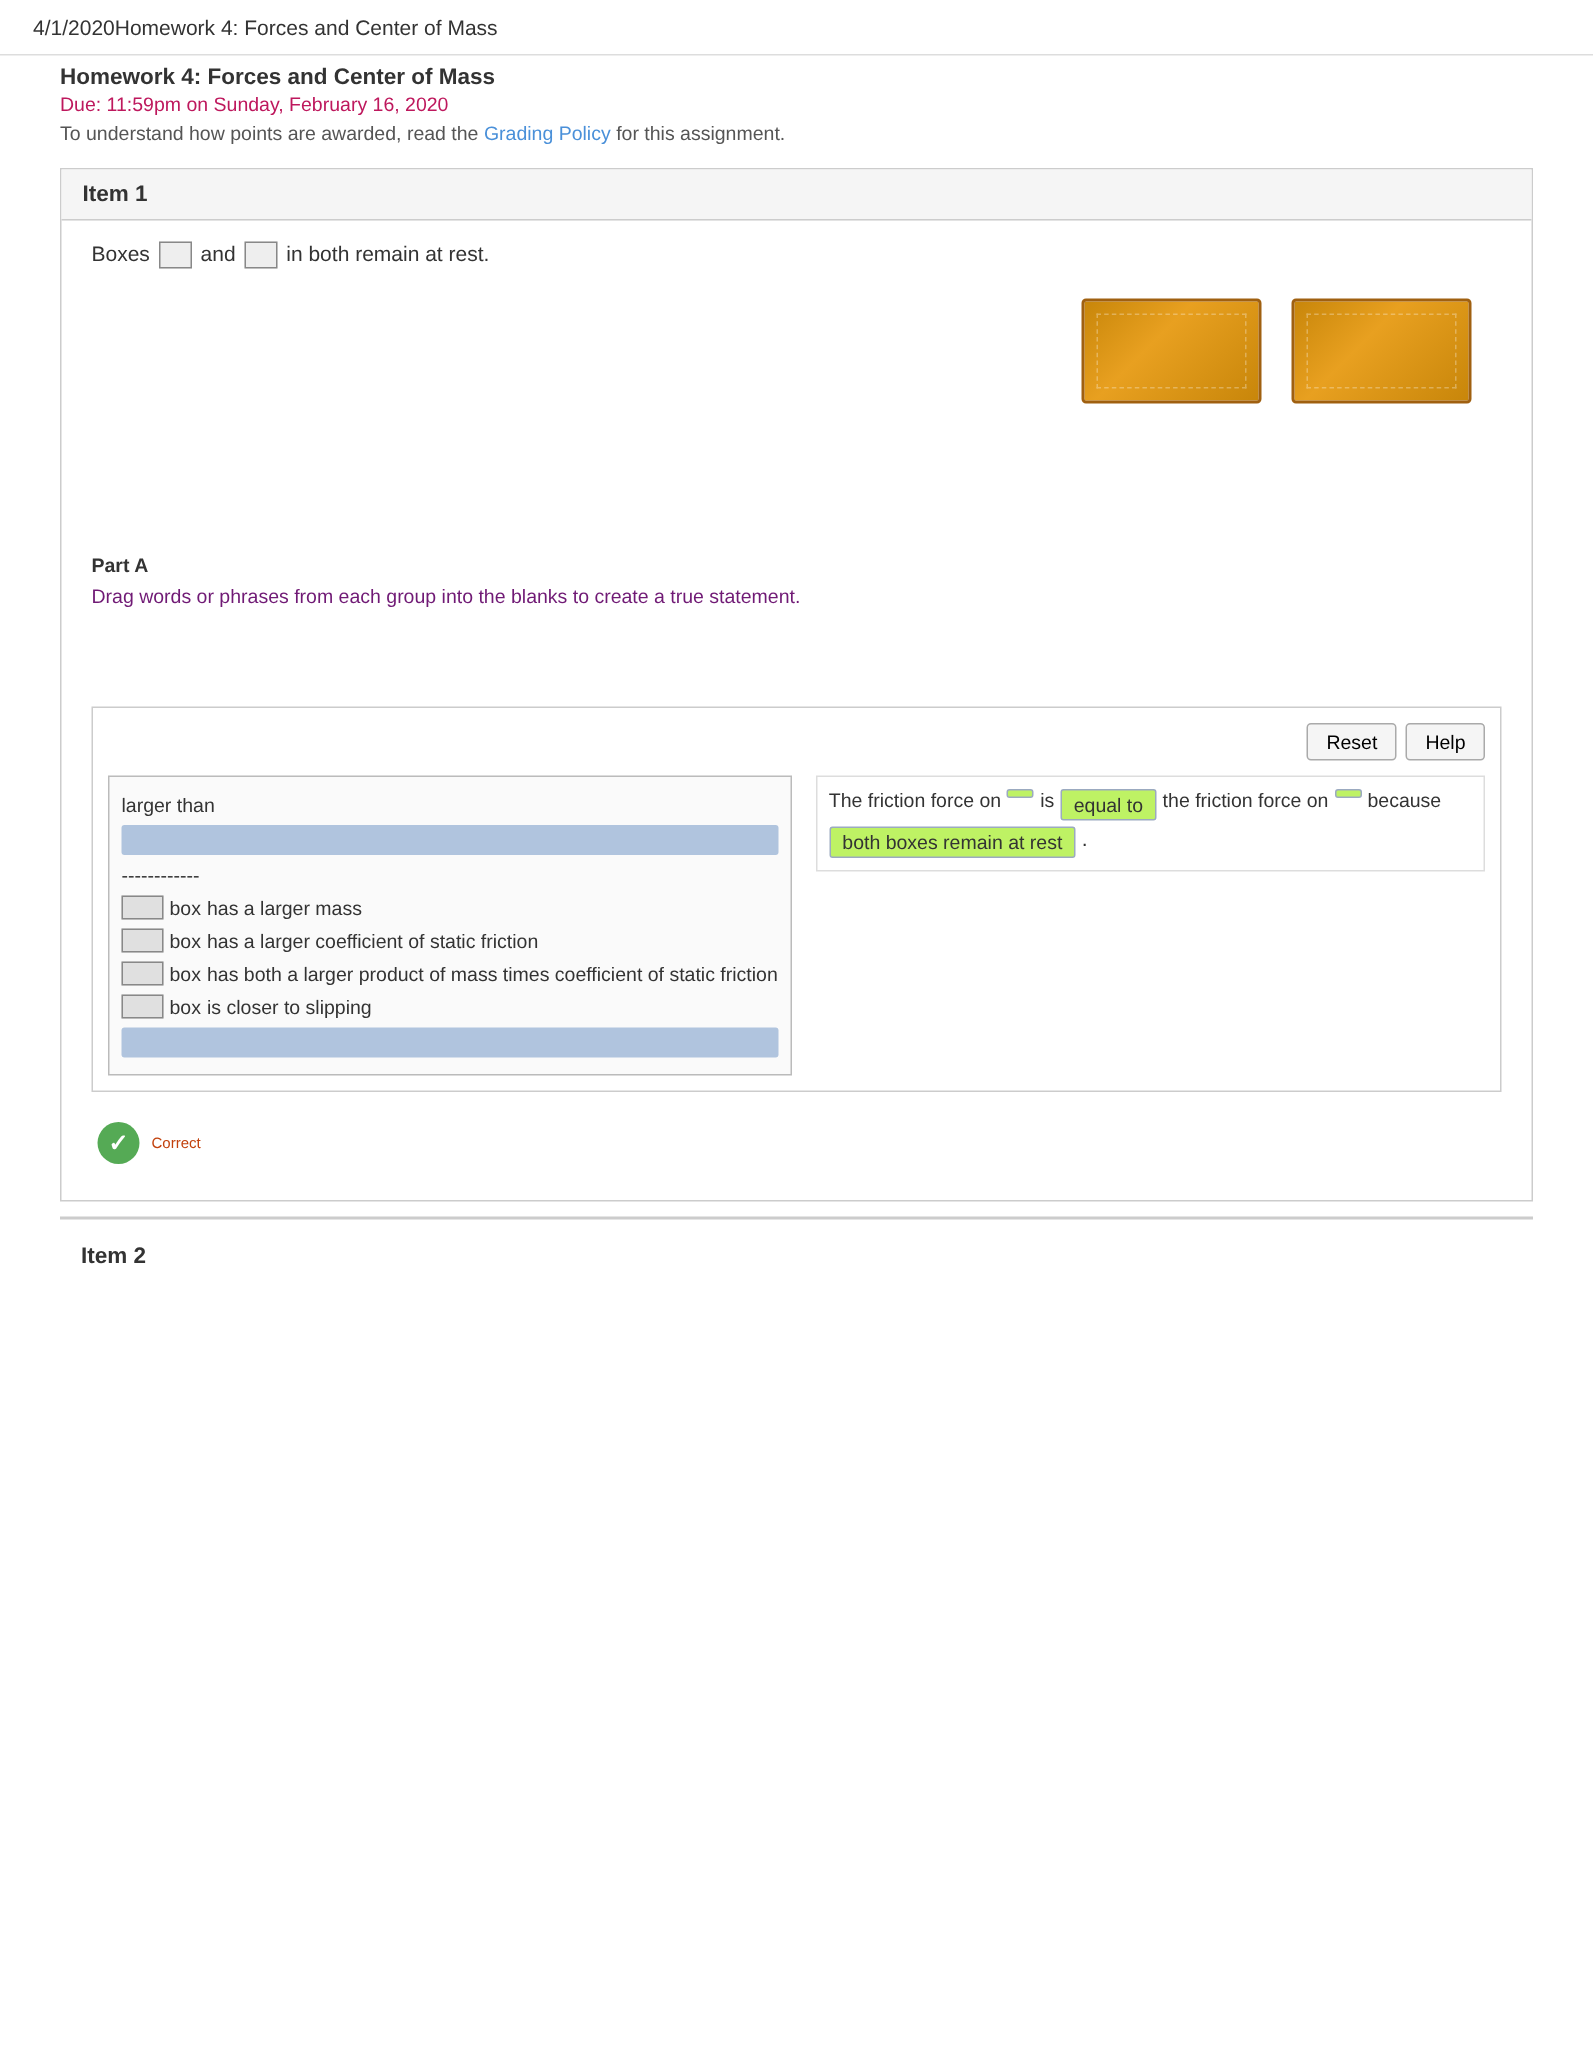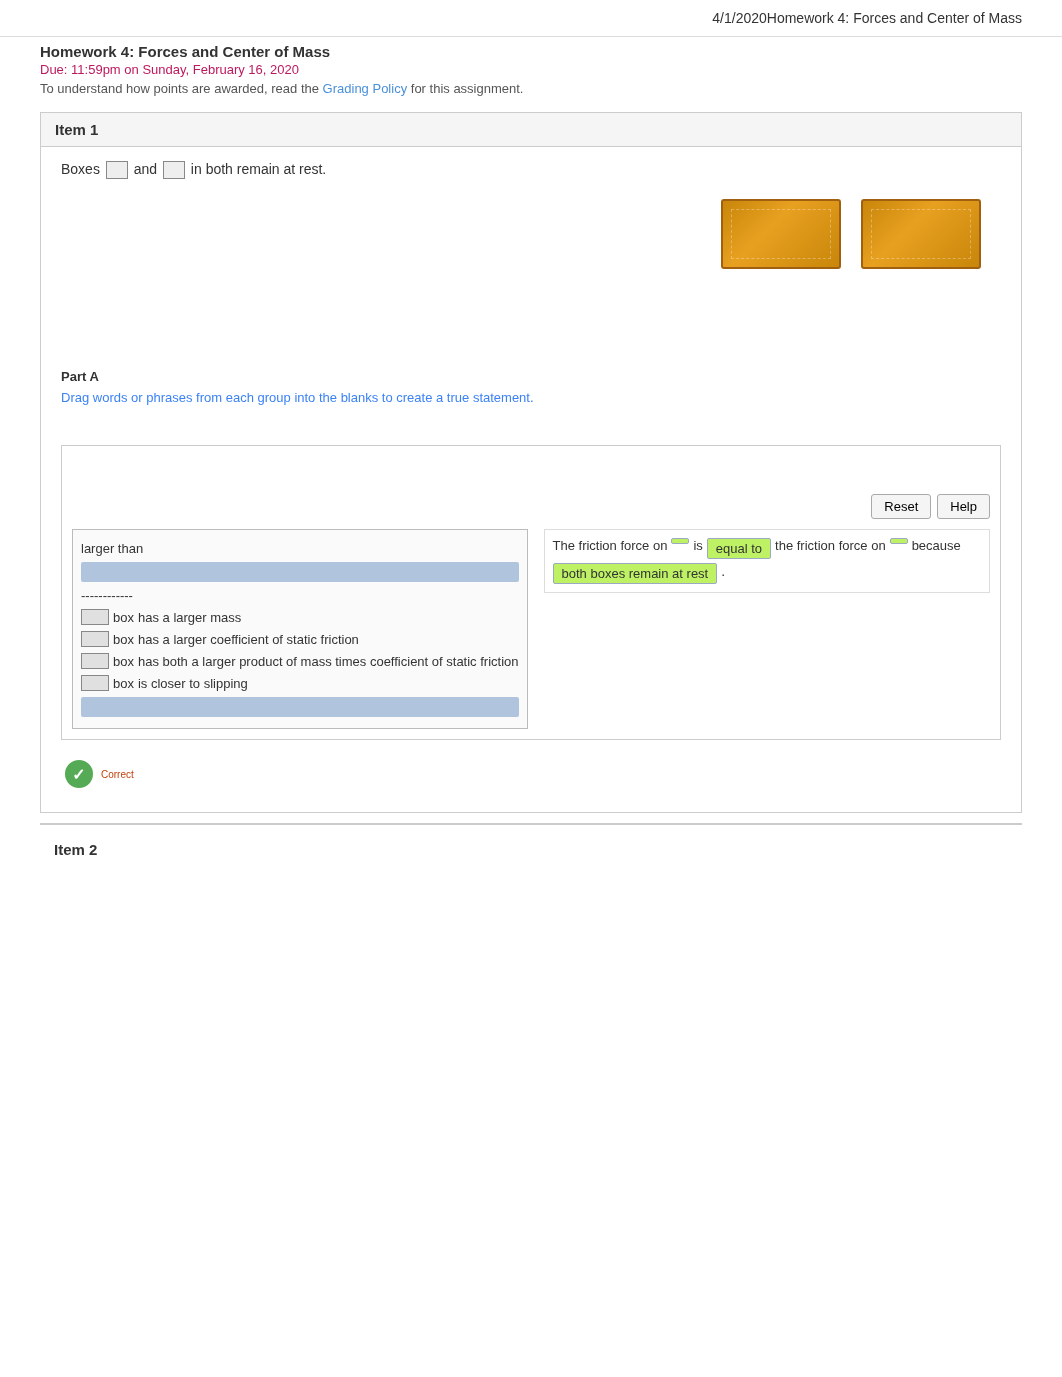--- a/index.html
+++ b/index.html
@@ -6,23 +6,23 @@
     body {
       font-family: Arial, sans-serif;
       font-size: 14px;
       background: #fff;
       color: #333;
       width: 1062px;
     }
 
     .header-bar {
       display: flex;
-      justify-content: flex-end;
+      justify-content: flex-start;
       align-items: center;
-      padding: 10px 40px;
+      padding: 10px 22px;
       border-bottom: 1px solid #ddd;
     }
 
     .meta-section {
       padding: 6px 40px;
     }
 
     .meta-title {
       font-size: 15px;
       font-weight: bold;
@@ -107,42 +107,41 @@
     }
 
     .part-label {
       font-weight: bold;
       font-size: 13px;
       margin-bottom: 6px;
     }
 
     .part-instruction {
       font-size: 13px;
-      color: #3b82f6;
-      margin-bottom: 0;
+      color: #701a75;
+      margin-bottom: 26px;
     }
 
     .answer-label {
       font-size: 13px;
       font-weight: bold;
       margin-bottom: 8px;
     }
 
     .answer-box {
       border: 1px solid #ccc;
       padding: 10px;
       margin-bottom: 10px;
     }
 
     .answer-toolbar {
       display: flex;
       justify-content: flex-end;
       gap: 6px;
       margin-bottom: 10px;
-      margin-top: 38px;
     }
 
     .toolbar-btn {
       padding: 4px 12px;
       font-size: 13px;
       border: 1px solid #aaa;
       background: #f5f5f5;
       cursor: pointer;
       border-radius: 3px;
     }

